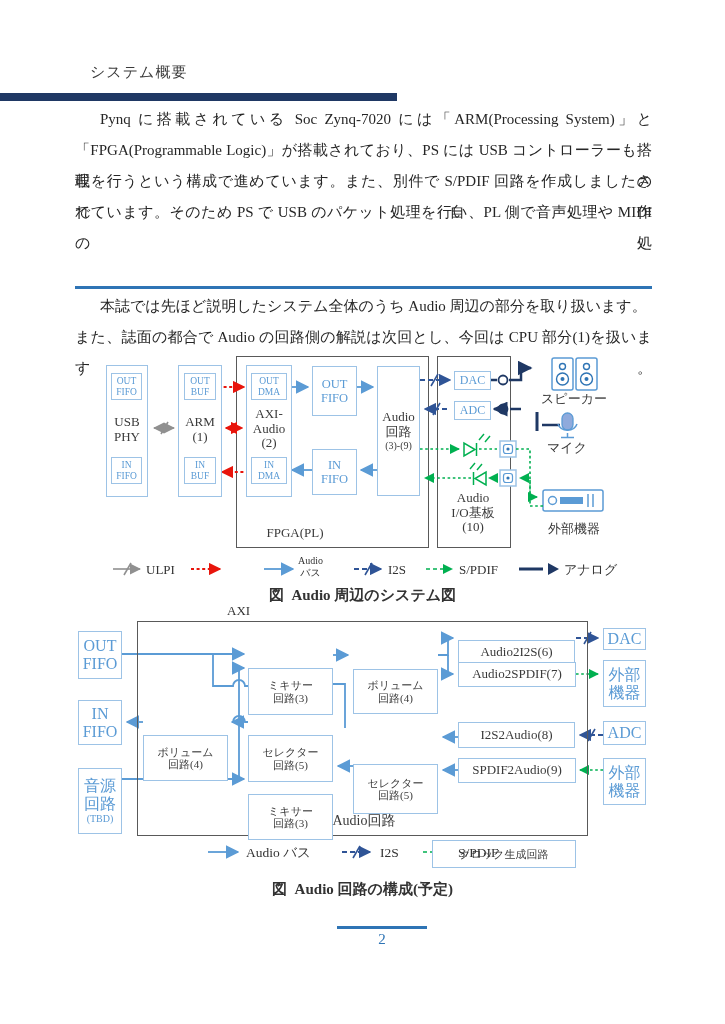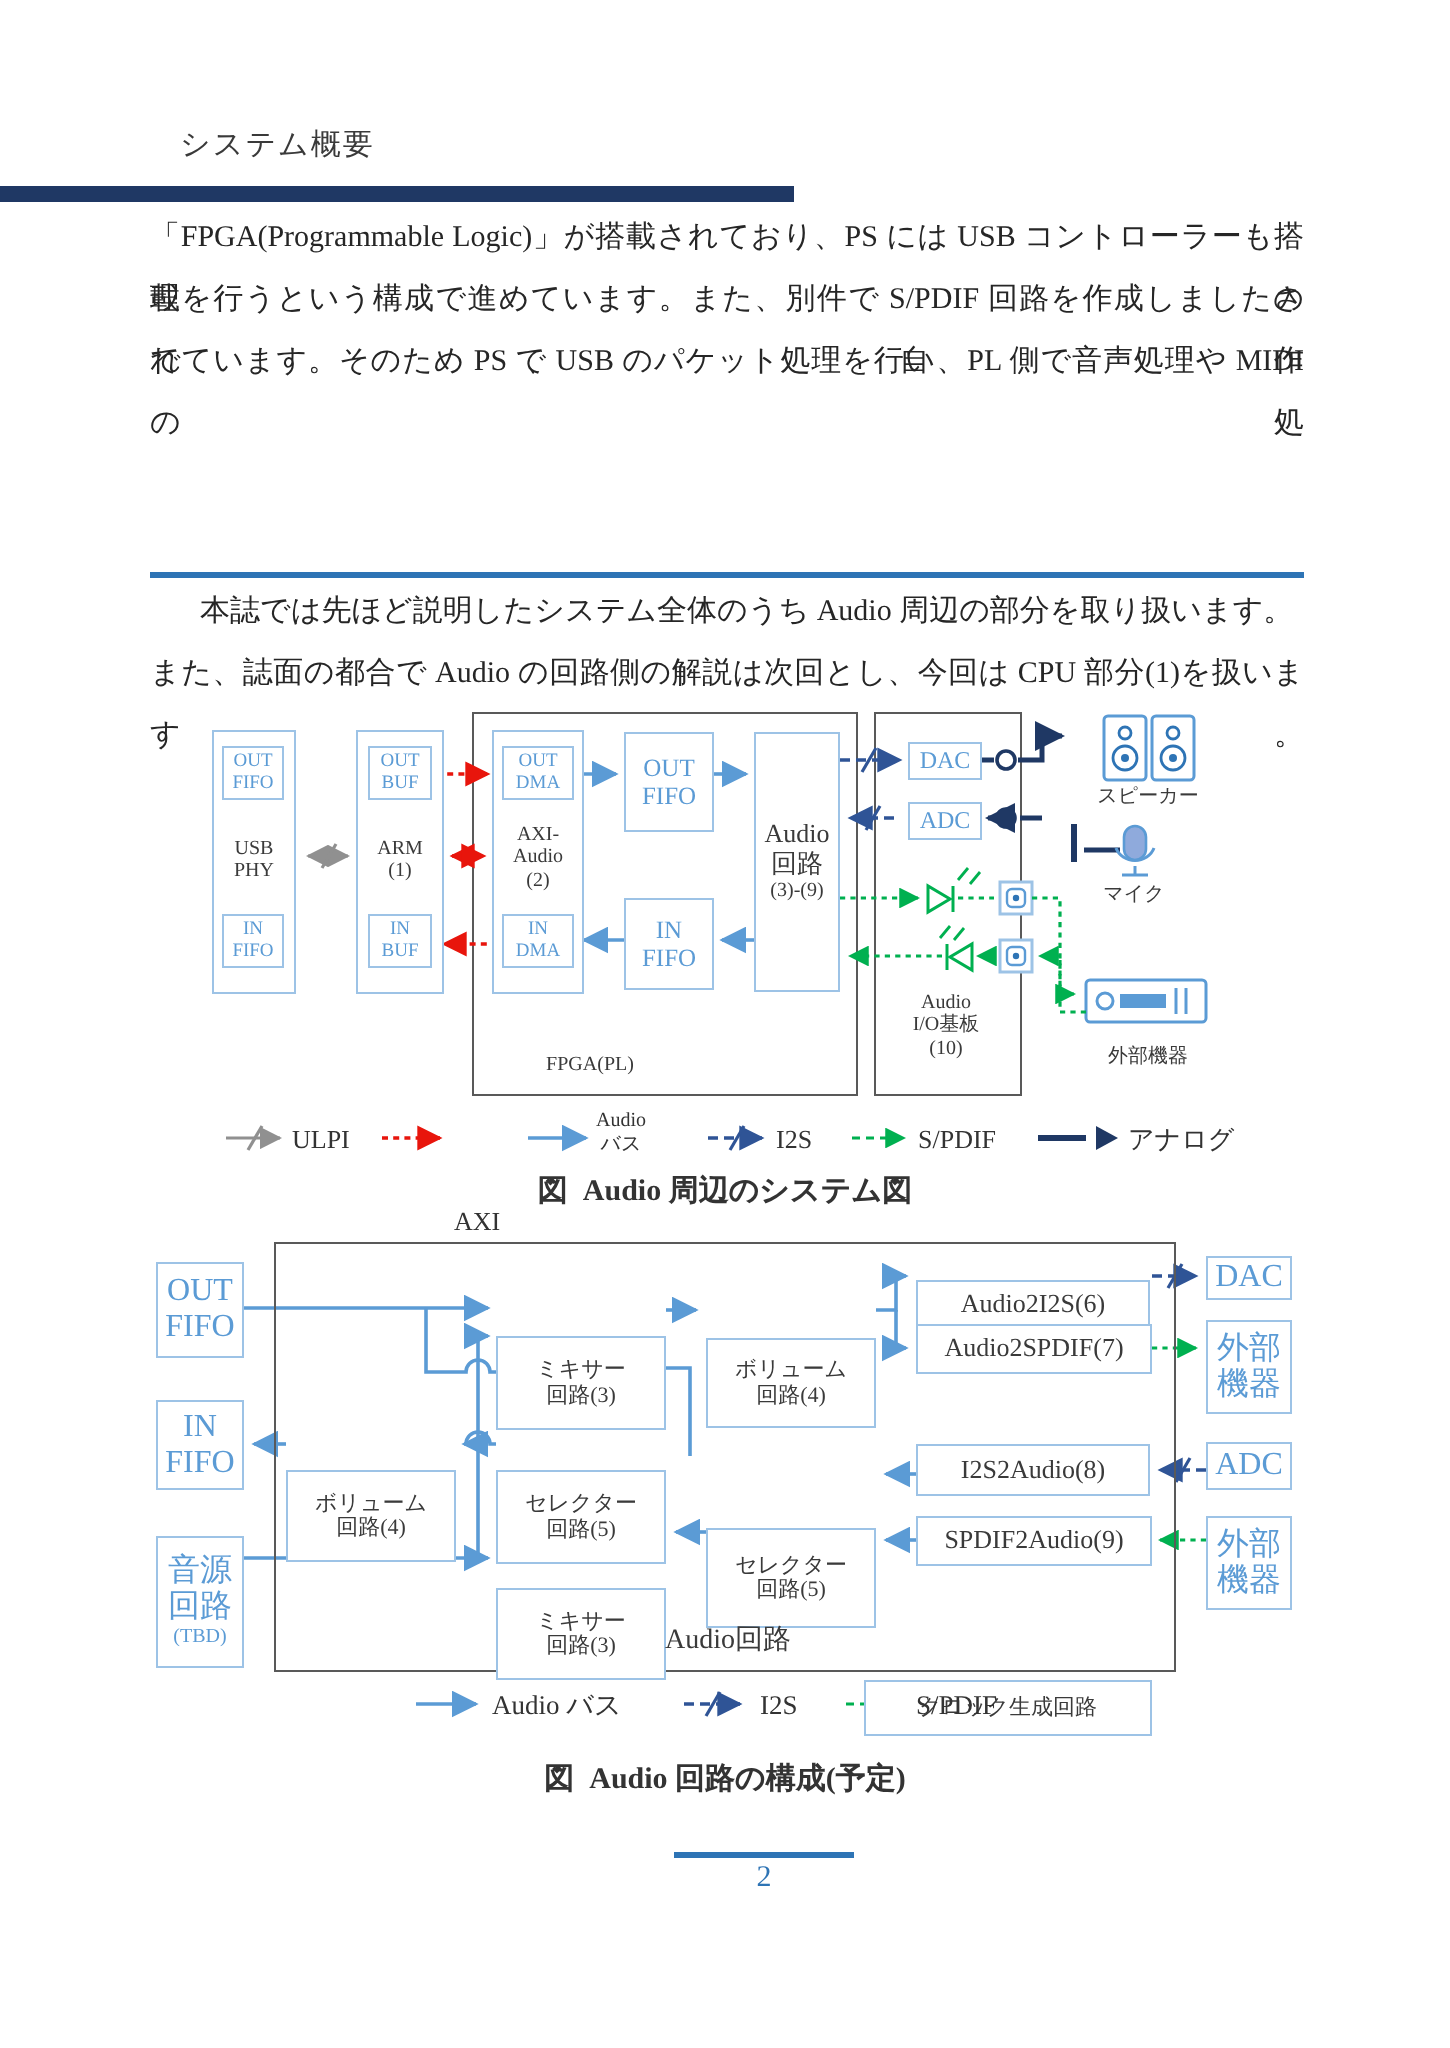--- a/index.html
+++ b/index.html
@@ -16,36 +16,37 @@
   .grayrect{position:absolute;border:1.5px solid #595959;background:transparent;}
   .dbox{position:absolute;border:1.5px solid #9DC3E6;background:#fff;display:flex;flex-direction:column;
         align-items:center;justify-content:center;text-align:center;white-space:pre-line;line-height:1.12;box-sizing:border-box;}
   .dk{color:#3a3a3a;font-size:13px;}
   .dk2{color:#3a3a3a;font-size:11px;margin-top:36px;}
   .lb{color:#5B9BD5;}
   .f12{font-size:12.5px;}
   .sub{font-size:9.5px;line-height:1.1;}
   .tiny{font-size:10px;line-height:1.3;}
   .lbl{position:absolute;display:flex;align-items:center;justify-content:center;text-align:center;
-       white-space:pre-line;line-height:1.15;color:#3a3a3a;font-size:10px;}
+       white-space:pre-line;line-height:1.15;color:#3a3a3a;font-size:13px;}
   .legendlbl{position:absolute;font-size:13px;color:#333;line-height:15px;white-space:nowrap;}
   .caption{position:absolute;left:0;width:725px;text-align:center;font-size:15px;font-weight:600;color:#333;white-space:pre;}
   .footrule{position:absolute;left:337px;top:926px;width:90px;height:2.5px;background:#2E74B5;}
   .pagenum{position:absolute;left:337px;top:931px;width:90px;text-align:center;font-size:15px;color:#2E74B5;}
   svg.overlay{position:absolute;left:0;top:0;pointer-events:none;}
 </style>
 </head>
 <body>
 
 <div class="page">
 
   <div class="kicker">システム概要</div>
   <div class="navybar"></div>
 
   <div class="para" style="top:104px;">
+    <div class="ln jl indent">Pynq に搭載されている Soc Zynq-7020 には「ARM(Processing System)」と</div>
     <div class="ln jl">「FPGA(Programmable Logic)」が搭載されており、PS には USB コントローラーも搭載さ</div>
     <div class="ln jl">理を行うという構成で進めています。また、別件で S/PDIF 回路を作成しましたので、自作</div>
     <div class="ln jl">れています。そのため PS で USB のパケット処理を行い、PL 側で音声処理や MIDI の処</div>
   </div>
 
   <div class="h2rule"></div>
 
   <div class="para" style="top:291px;">
     <div class="ln indent">本誌では先ほど説明したシステム全体のうち Audio 周辺の部分を取り扱います。</div>
     <div class="ln jl">また、誌面の都合で Audio の回路側の解説は次回とし、今回は CPU 部分(1)を扱います。</div>

